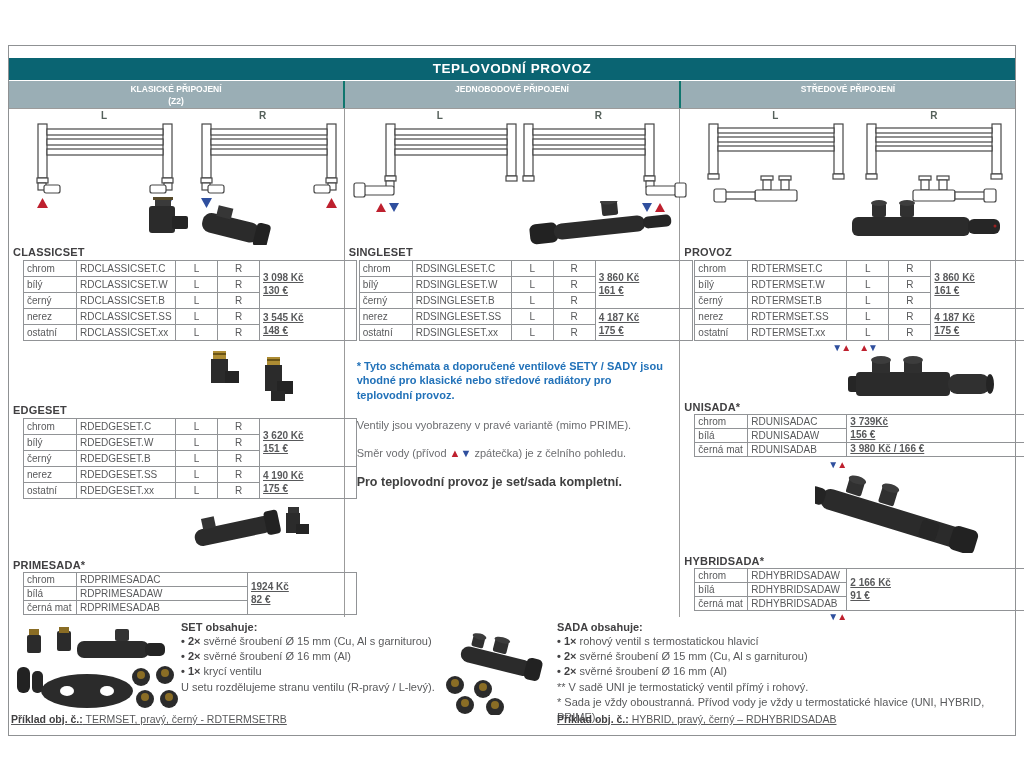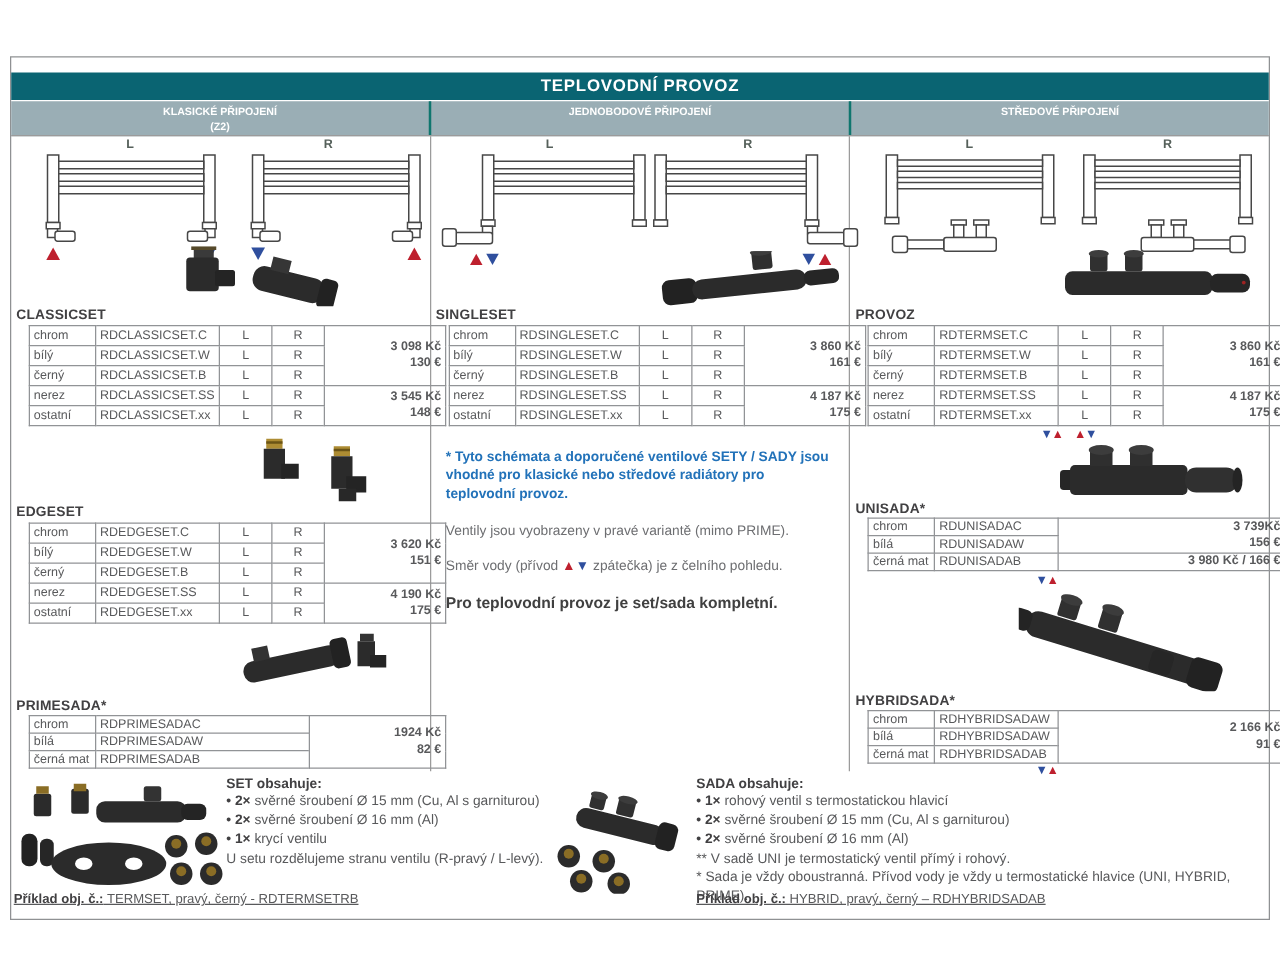--- a/index.html
+++ b/index.html
@@ -17,21 +17,21 @@
   .photo{position:absolute;}
   .prodname{position:absolute;left:4px;font-size:11px;font-weight:bold;color:#414042;letter-spacing:.2px;}
   .ptable{border-collapse:collapse;table-layout:fixed;width:334px;position:absolute;left:0;margin-left:14px;}
   .ptable td{border:1px solid #919396;font-size:10px;color:#58595b;padding:0 3px;white-space:nowrap;overflow:hidden;}
   .t5 td{height:15px;}
   .t3 td{height:13px;}
   .cc{width:46px;}
   .cd{width:92px;}
   .cd2{width:164px;}
   .lr{width:35px;text-align:center;}
-  .pr{text-align:right;font-weight:bold;color:#414042;font-size:10px;line-height:1.25;}
+  .pr{text-align:left;font-weight:bold;color:#414042;font-size:10px;line-height:1.25;text-decoration:underline;}
   .tris{position:absolute;font-size:10px;letter-spacing:-1px;}
   .tr-red{color:#be202e;}
   .tr-blue{color:#2f4f9e;}
   .trigap{display:inline-block;width:9px;}
   .note-blue{position:absolute;color:#2272b9;font-weight:bold;font-size:11px;line-height:1.3;}
   .note-gray{position:absolute;color:#6d6e71;font-size:11px;line-height:1.3;}
   .note-final{position:absolute;color:#404040;font-weight:bold;font-size:12.5px;}
   .bottom{position:relative;height:129px;}
   .info-head{font-size:11px;font-weight:bold;color:#414042;margin-bottom:1px;}
   .info-item{font-size:11px;color:#58595b;line-height:1.38;}

